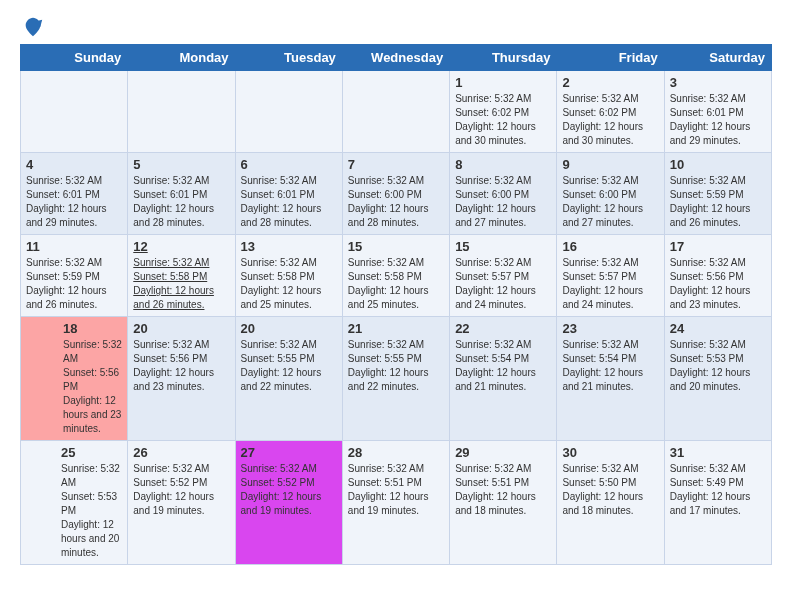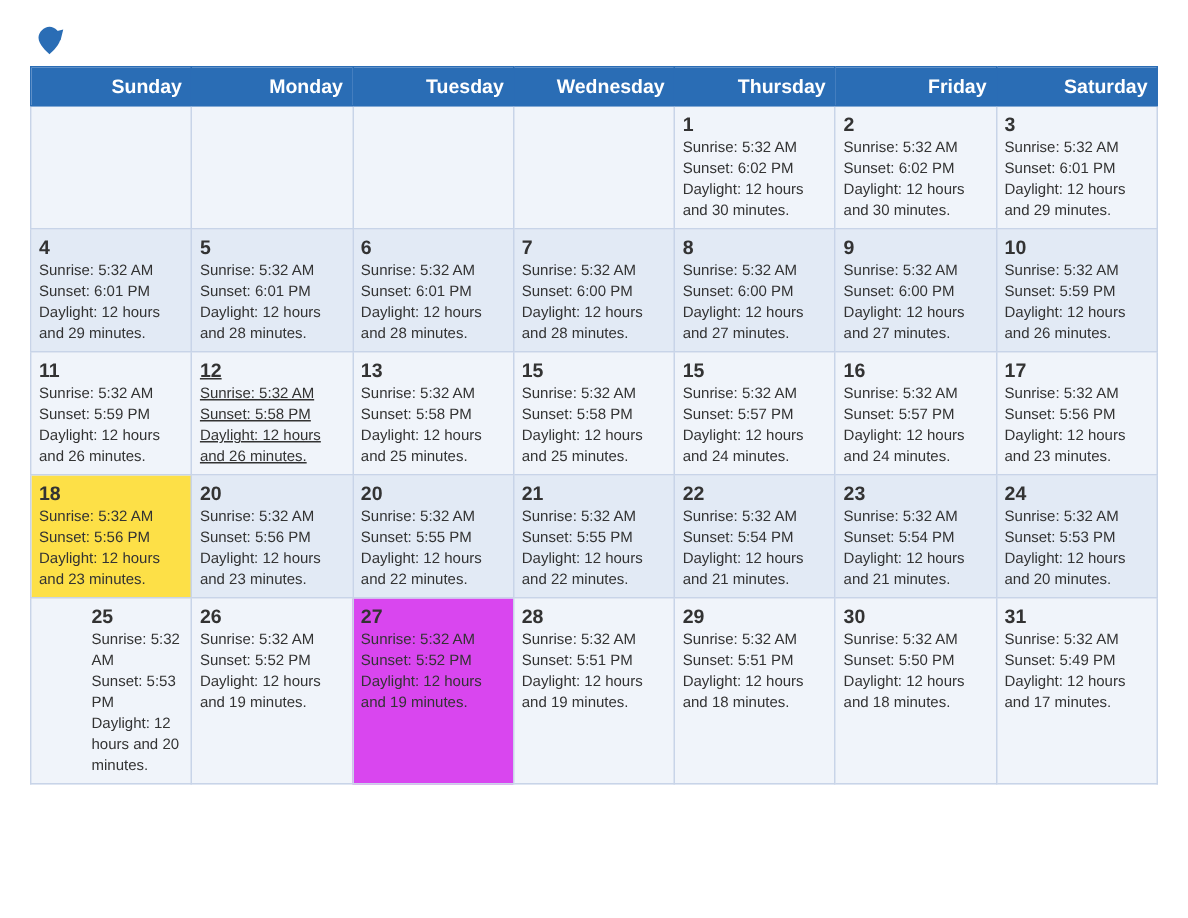--- a/index.html
+++ b/index.html
@@ -164,21 +164,21 @@
 Daylight: 12 hours and 24 minutes.</div>
           </td>
           <td style="background: rgb(240, 244, 250);">
             <div class="day-num">17</div>
             <div class="day-detail" style="white-space: pre-line;">Sunrise: 5:32 AM
 Sunset: 5:56 PM
 Daylight: 12 hours and 23 minutes.</div>
           </td>
         </tr>
         <tr>
-          <td style="background: #fde047;">
+          <td style="background: #fca5a5; padding-left: 42px;">
             <div class="day-num">18</div>
             <div class="day-detail" style="white-space: pre-line;">Sunrise: 5:32 AM
 Sunset: 5:56 PM
 Daylight: 12 hours and 23 minutes.</div>
           </td>
           <td style="background: rgb(226, 234, 245);">
             <div class="day-num">20</div>
             <div class="day-detail" style="white-space: pre-line;">Sunrise: 5:32 AM
 Sunset: 5:56 PM
 Daylight: 12 hours and 23 minutes.</div>

